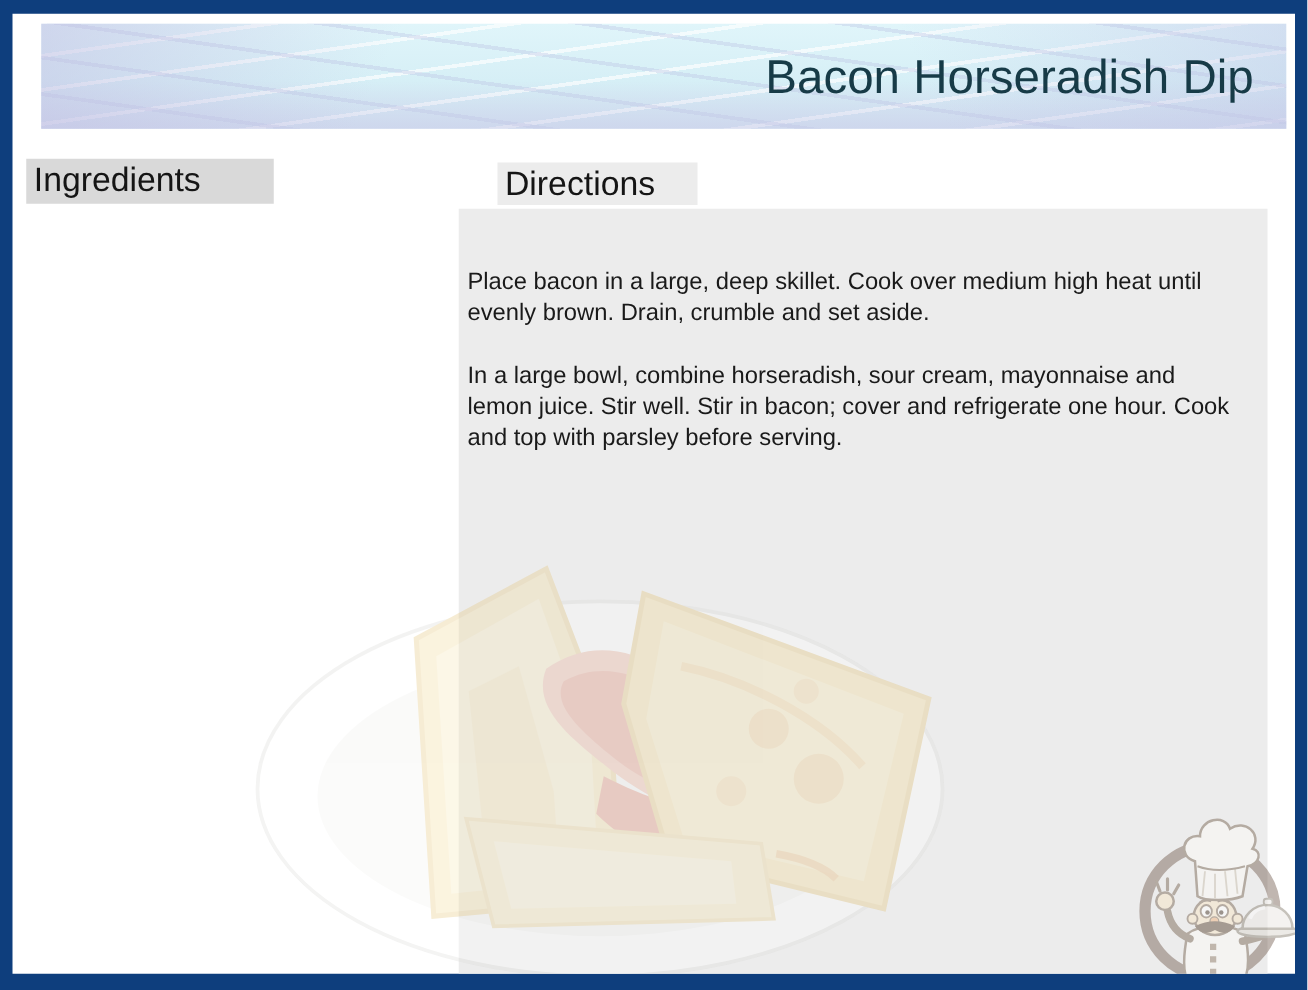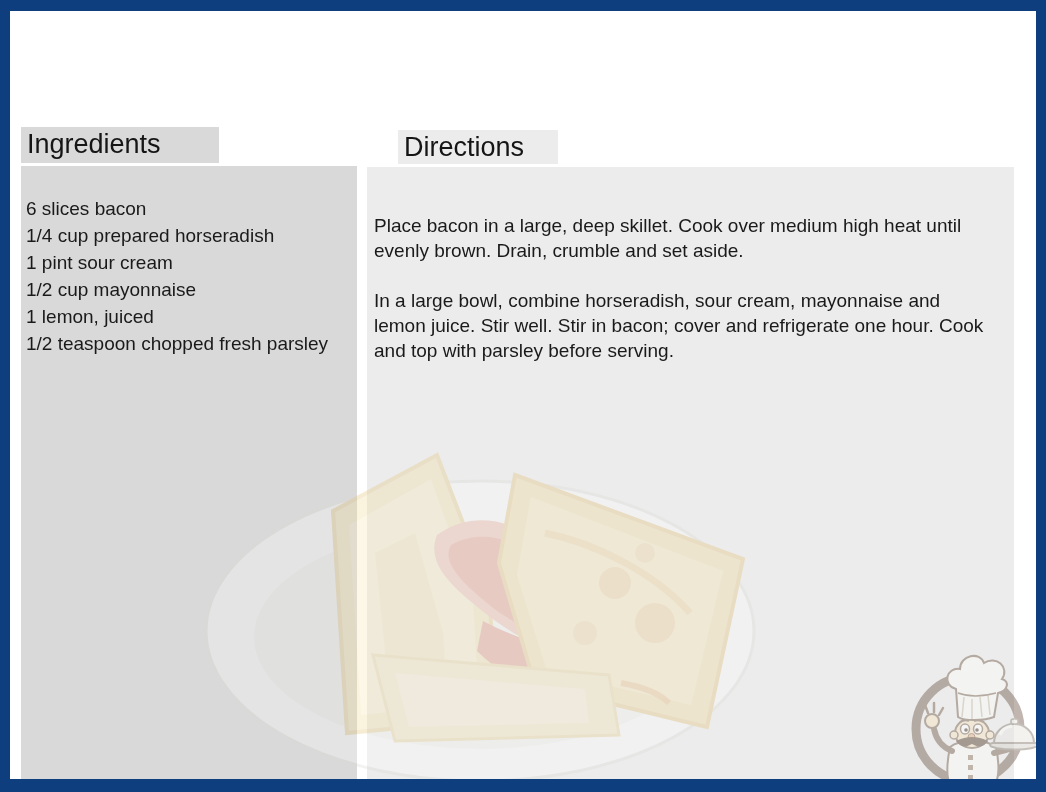--- a/index.html
+++ b/index.html
@@ -68,33 +68,26 @@
   .chef-logo{
     position:absolute;left:898px;top:636px;width:132px;height:146px;
     pointer-events:none;
   }
 </style>
 </head>
 <body>
 
 <div class="page">
 
+  <div class="banner">
+    <div class="banner-title">Bacon Horseradish Dip</div>
+  </div>
 
   <div class="ing-tab">
     <div class="section-heading">Ingredients</div>
-  </div>
-  <div class="ing-body">
-    <div class="ing-list">
-      <div class="ing-item">6 slices bacon</div>
-      <div class="ing-item">1/4 cup prepared horseradish</div>
-      <div class="ing-item">1 pint sour cream</div>
-      <div class="ing-item">1/2 cup mayonnaise</div>
-      <div class="ing-item">1 lemon, juiced</div>
-      <div class="ing-item">1/2 teaspoon chopped fresh parsley</div>
-    </div>
   </div>
 
   <div class="dir-tab">
     <div class="section-heading">Directions</div>
   </div>
   <div class="dir-body">
     <div class="dir-text">
       <p>Place bacon in a large, deep skillet. Cook over medium high heat until evenly brown. Drain, crumble and set aside.</p>
       <p>In a large bowl, combine horseradish, sour cream, mayonnaise and lemon juice. Stir well. Stir in bacon; cover and refrigerate one hour. Cook and top with parsley before serving.</p>
     </div>

